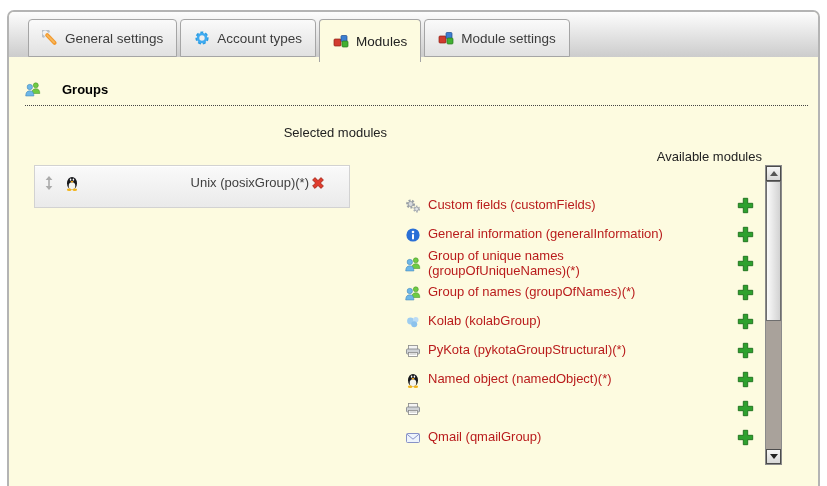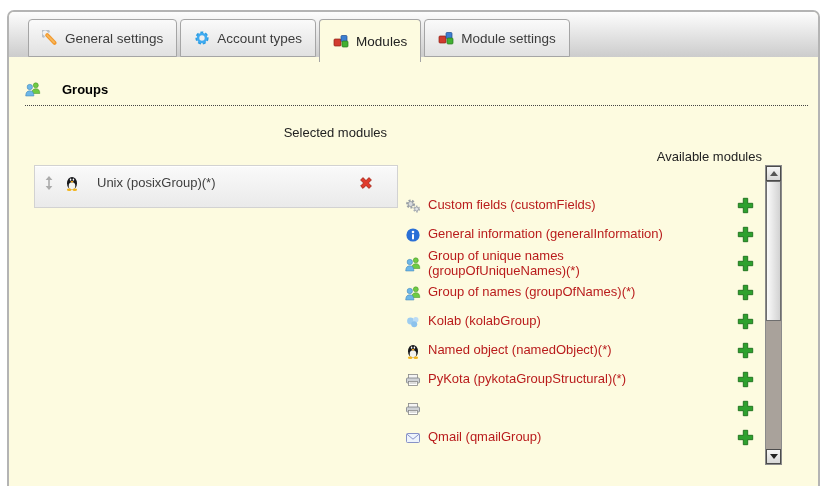--- a/index.html
+++ b/index.html
@@ -14,24 +14,24 @@
     font-size:13.5px;color:#3c3c3c;cursor:pointer;white-space:nowrap;}
   .tab.active{background:#fdfbe0;height:43px;margin-bottom:-5px;border-bottom:none;z-index:4;color:#222;}
   .tab .ticon{width:16px;height:16px;flex:0 0 16px;}
   
   .section-header{margin:24px 10px 0 16px;padding-bottom:8px;border-bottom:1px dotted #444;
     display:flex;align-items:center;gap:21px;font-weight:bold;font-size:13px;color:#000;}
   
   .col-heading{font-size:13px;color:#222;text-align:right;}
   .left-col{position:absolute;left:16px;top:113px;width:362px;}
   .right-col{position:absolute;left:396px;top:113px;width:357px;margin-top:24px;}
-  .selected-box{margin-top:25px;margin-left:9px;width:364px;height:43px;box-sizing:border-box;
+  .selected-box{margin-top:25px;margin-left:9px;width:316px;height:43px;box-sizing:border-box;
     border:1px solid #d2d2d2;background:linear-gradient(#fafafa,#eaeaea);
     box-shadow:inset 0 1px 0 #ffffff;display:flex;align-items:center;
-    padding:0 22px 8px 8px;font-size:13px;color:#3f3f3f;}
+    padding:0 22px 8px 8px;font-size:13px;color:#3f3f3f;text-align:right;}
   .drag-handle{width:12px;height:16px;margin-right:9px;cursor:grab;flex:0 0 12px;}
   .selected-box .mod-icon{margin-right:17px;}
   .selected-label{flex:1;}
   .remove-btn{width:18px;height:18px;border:none;background:transparent;padding:0;cursor:pointer;flex:0 0 18px;}
   
   .avail-list{margin-top:27px;}
   .avail-row{display:flex;align-items:center;min-height:29px;gap:7px;}
   .mod-icon{width:16px;height:16px;flex:0 0 16px;}
   .avail-label{font-size:13px;color:#b91c1c;max-width:268px;line-height:1.12;}
   .add-btn{width:18px;height:18px;border:none;background:transparent;padding:0;cursor:pointer;
@@ -199,20 +199,35 @@
         <span class="avail-label">Kolab (kolabGroup)</span>
         <button class="add-btn">
           <svg viewBox="0 0 17 17" width="17" height="17">
             <path d="M6.3 1.3 h4.4 v5 h5 v4.4 h-5 v5 h-4.4 v-5 h-5 V6.3 h5 z" fill="#2ea12e" stroke="#1c6e1c" stroke-width="0.9"></path>
           </svg>
         </button>
       </div>
 
       <div class="avail-row">
         <svg class="mod-icon" viewBox="0 0 16 16">
+          <rect x="3.5" y="2.5" width="9" height="4" fill="#f4f4f4" stroke="#888888" stroke-width="0.8"></rect>
+          <rect x="1.5" y="6" width="13" height="5" rx="1" fill="#cfd2d6" stroke="#7d8287" stroke-width="0.8"></rect>
+          <rect x="3.5" y="9.5" width="9" height="4" fill="#ffffff" stroke="#888888" stroke-width="0.8"></rect>
+          <line x1="4.5" y1="11" x2="11.5" y2="11" stroke="#aaaaaa" stroke-width="0.8"></line>
+        </svg>
+        <span class="avail-label">PyKota (pykotaGroupStructural)(*)</span>
+        <button class="add-btn">
+          <svg viewBox="0 0 17 17" width="17" height="17">
+            <path d="M6.3 1.3 h4.4 v5 h5 v4.4 h-5 v5 h-4.4 v-5 h-5 V6.3 h5 z" fill="#2ea12e" stroke="#1c6e1c" stroke-width="0.9"></path>
+          </svg>
+        </button>
+      </div>
+
+      <div class="avail-row">
+        <svg class="mod-icon" viewBox="0 0 16 16">
           <ellipse cx="8" cy="8.3" rx="5" ry="6.4" fill="#17181c"></ellipse>
           <ellipse cx="8" cy="11" rx="3.3" ry="3.7" fill="#f4f4ee"></ellipse>
           <ellipse cx="6.6" cy="4.7" rx="0.8" ry="1.1" fill="#ffffff"></ellipse>
           <ellipse cx="9.4" cy="4.7" rx="0.8" ry="1.1" fill="#ffffff"></ellipse>
           <path d="M6.4 6.1 L9.6 6.1 L8 7.9 Z" fill="#f2a71b"></path>
           <ellipse cx="5.2" cy="14.7" rx="2.3" ry="1.2" fill="#f2b41b"></ellipse>
           <ellipse cx="10.8" cy="14.7" rx="2.3" ry="1.2" fill="#f2b41b"></ellipse>
         </svg>
         <span class="avail-label">Named object (namedObject)(*)</span>
         <button class="add-btn">
@@ -222,35 +237,20 @@
         </button>
       </div>
 
       <div class="avail-row">
         <svg class="mod-icon" viewBox="0 0 16 16">
           <rect x="3.5" y="2.5" width="9" height="4" fill="#f4f4f4" stroke="#888888" stroke-width="0.8"></rect>
           <rect x="1.5" y="6" width="13" height="5" rx="1" fill="#cfd2d6" stroke="#7d8287" stroke-width="0.8"></rect>
           <rect x="3.5" y="9.5" width="9" height="4" fill="#ffffff" stroke="#888888" stroke-width="0.8"></rect>
           <line x1="4.5" y1="11" x2="11.5" y2="11" stroke="#aaaaaa" stroke-width="0.8"></line>
         </svg>
-        <span class="avail-label">PyKota (pykotaGroupStructural)(*)</span>
-        <button class="add-btn">
-          <svg viewBox="0 0 17 17" width="17" height="17">
-            <path d="M6.3 1.3 h4.4 v5 h5 v4.4 h-5 v5 h-4.4 v-5 h-5 V6.3 h5 z" fill="#2ea12e" stroke="#1c6e1c" stroke-width="0.9"></path>
-          </svg>
-        </button>
-      </div>
-
-      <div class="avail-row">
-        <svg class="mod-icon" viewBox="0 0 16 16">
-          <rect x="3.5" y="2.5" width="9" height="4" fill="#f4f4f4" stroke="#888888" stroke-width="0.8"></rect>
-          <rect x="1.5" y="6" width="13" height="5" rx="1" fill="#cfd2d6" stroke="#7d8287" stroke-width="0.8"></rect>
-          <rect x="3.5" y="9.5" width="9" height="4" fill="#ffffff" stroke="#888888" stroke-width="0.8"></rect>
-          <line x1="4.5" y1="11" x2="11.5" y2="11" stroke="#aaaaaa" stroke-width="0.8"></line>
-        </svg>
         <button class="add-btn">
           <svg viewBox="0 0 17 17" width="17" height="17">
             <path d="M6.3 1.3 h4.4 v5 h5 v4.4 h-5 v5 h-4.4 v-5 h-5 V6.3 h5 z" fill="#2ea12e" stroke="#1c6e1c" stroke-width="0.9"></path>
           </svg>
         </button>
       </div>
 
       <div class="avail-row">
         <svg class="mod-icon" viewBox="0 0 16 16">
           <rect x="1.5" y="3.5" width="13" height="9" rx="1" fill="#eef4fc" stroke="#7b86c2" stroke-width="0.9"></rect>

